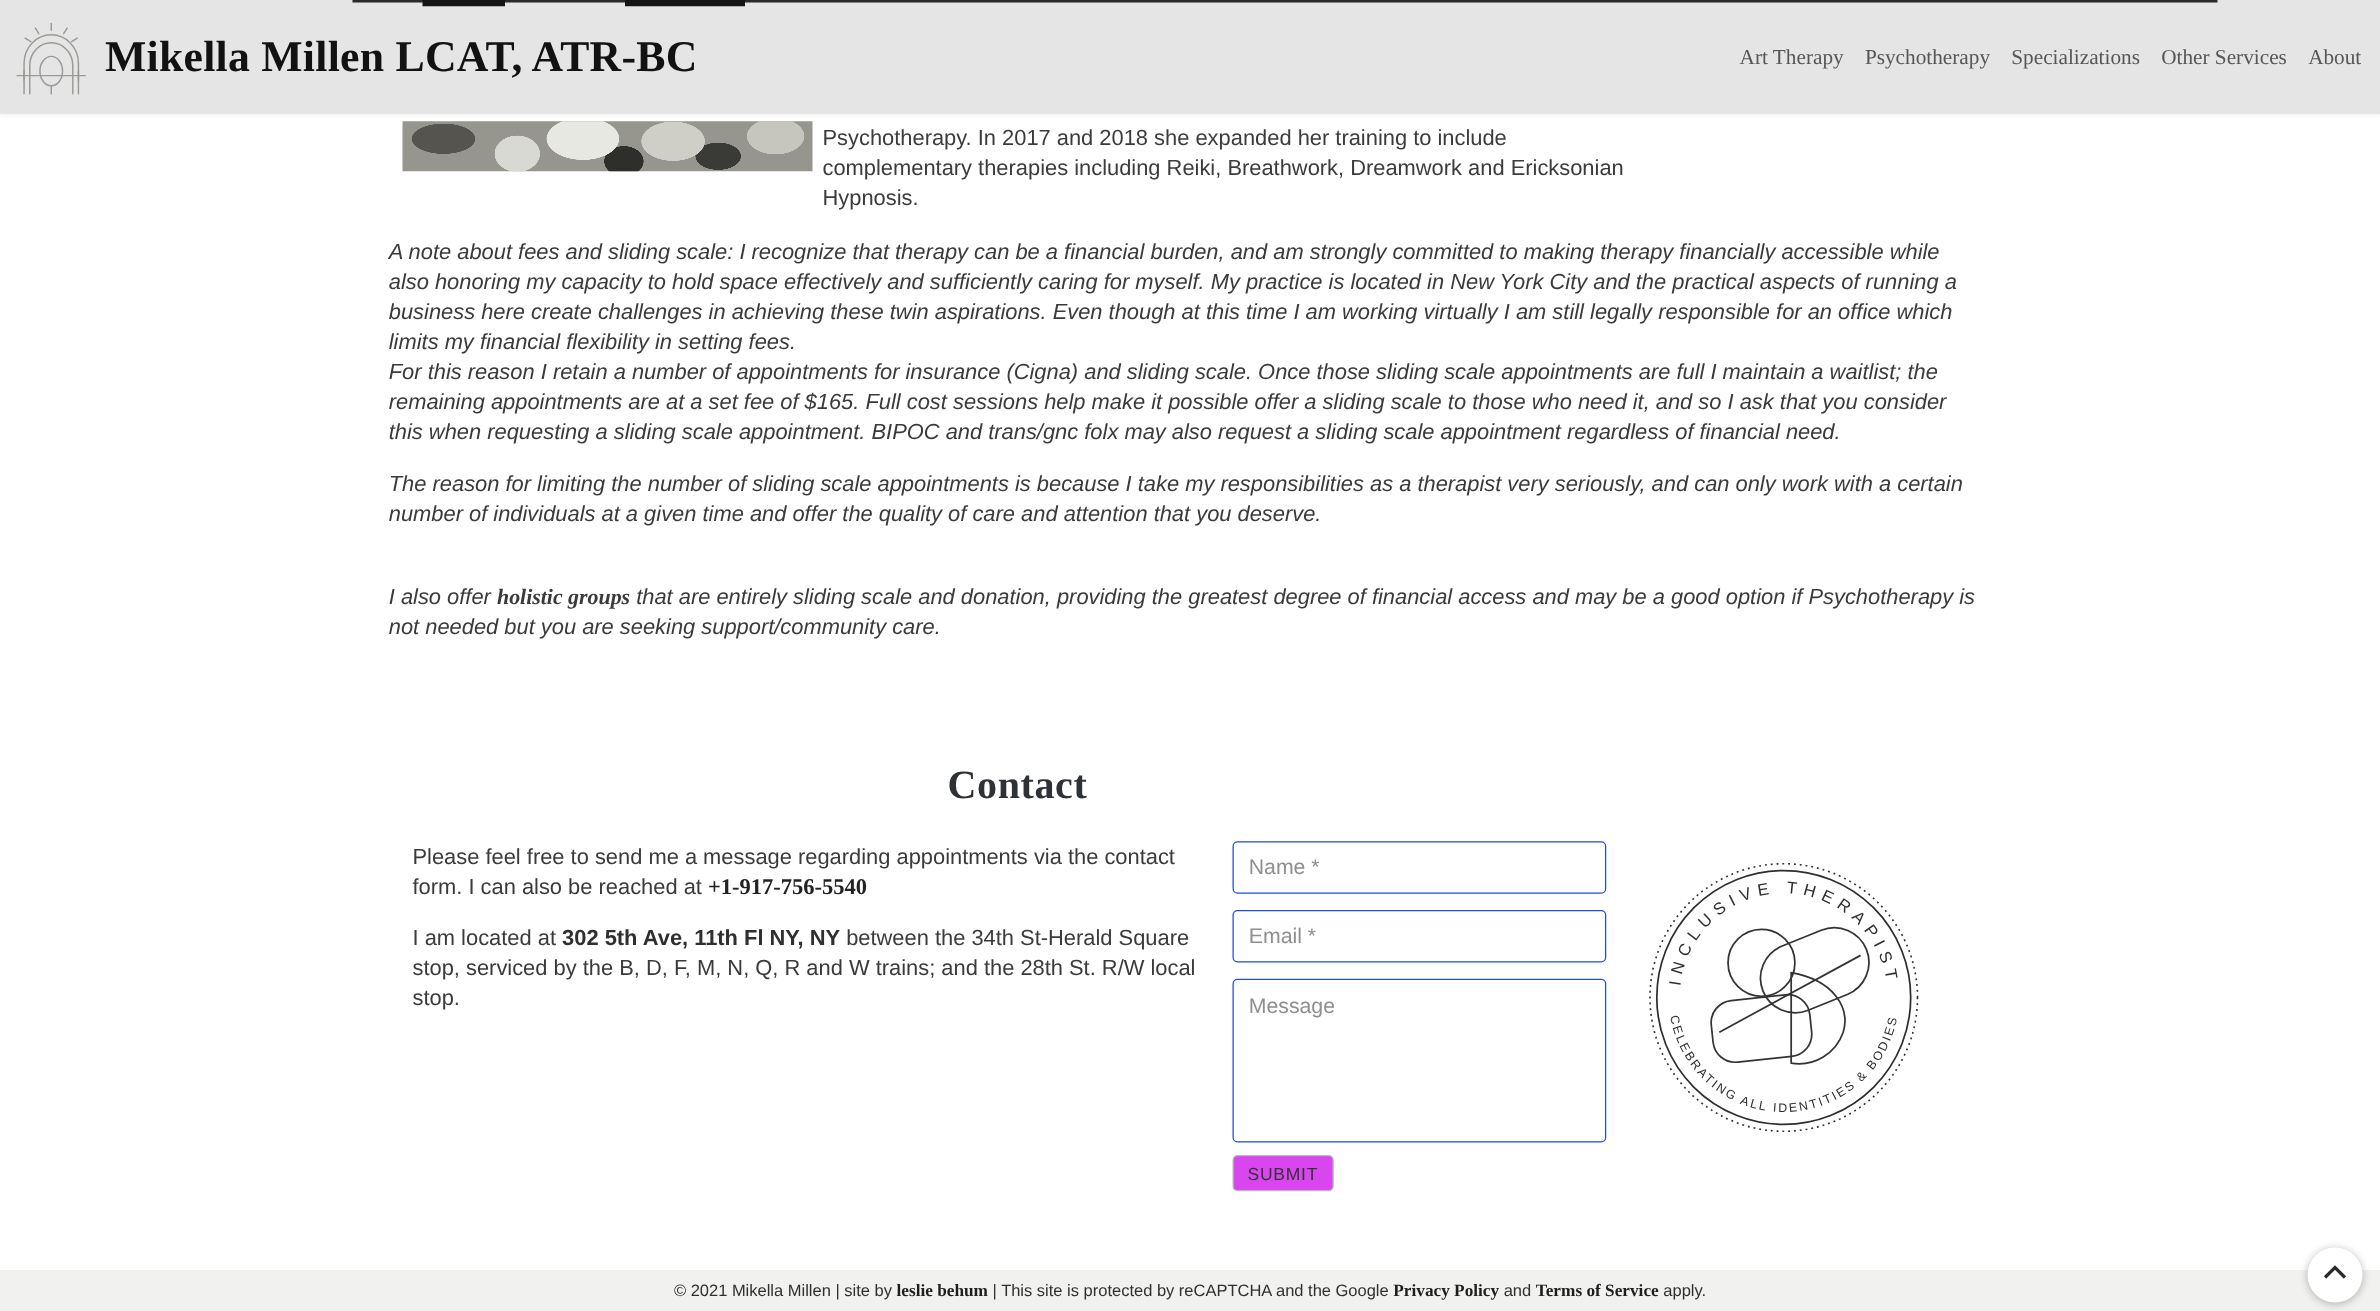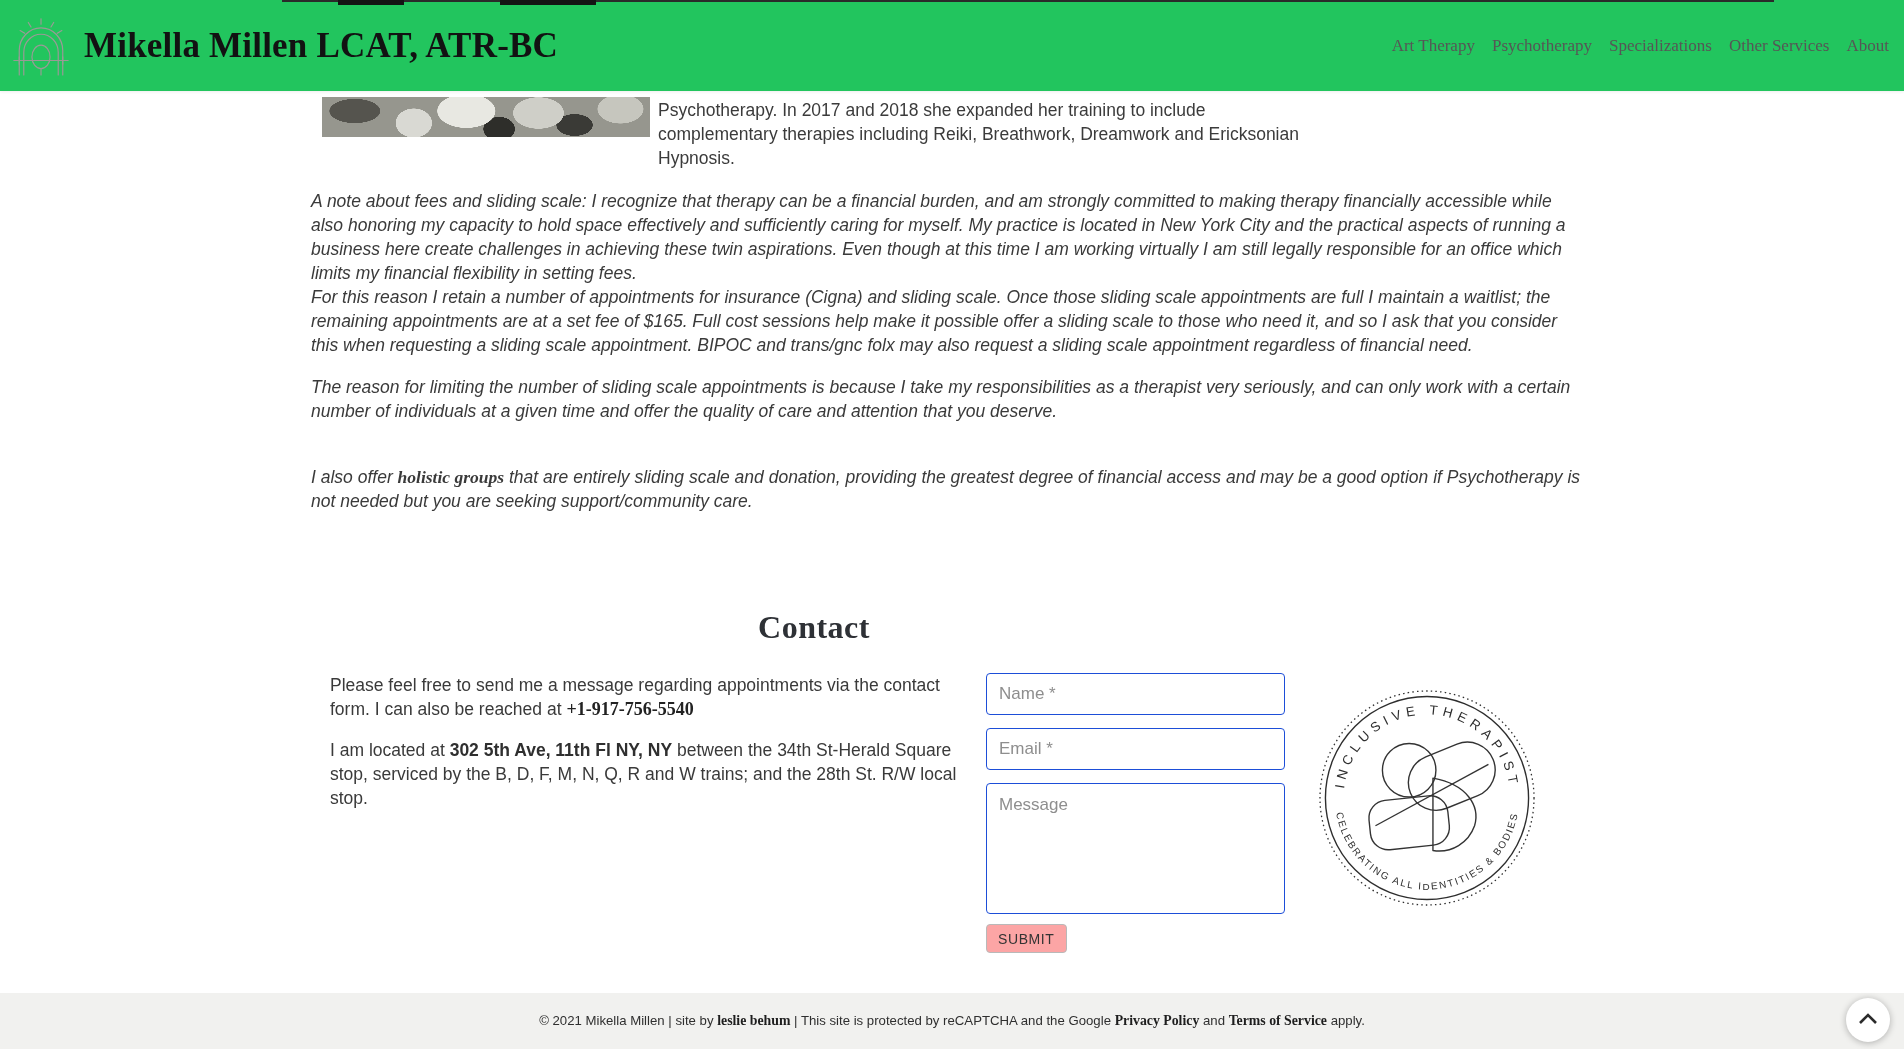--- a/index.html
+++ b/index.html
@@ -13,21 +13,21 @@
   }
 
   
   .top-line { position:absolute; top:0; left:282px; width:1492px; height:2px; background:#2a2a2a; z-index:30; }
   .top-seg1 { position:absolute; top:0; left:338px; width:66px; height:5px; background:#141414; z-index:31; }
   .top-seg2 { position:absolute; top:0; left:500px; width:96px; height:5px; background:#141414; z-index:31; }
 
   
   header {
     position:absolute; top:0; left:0; width:1904px; height:91px;
-    background:#22c55e; z-index:20;
+    background:#e5e5e5; z-index:20;
     display:flex; align-items:center; justify-content:space-between;
     padding:0 15px 0 12px;
     box-shadow:0 1px 3px rgba(0,0,0,0.07);
   }
   .brand { display:flex; align-items:center; gap:14px; cursor:pointer; }
   .logo-icon svg { display:block; }
   .site-title {
     margin:0; font-family:"Liberation Serif", serif; font-weight:700;
     font-size:35px; color:#121212; letter-spacing:0.2px;
   }
@@ -80,35 +80,35 @@
     font-family:"Liberation Sans", sans-serif; font-size:17px; color:#333;
     padding:0 12px; outline:none;
   }
   .contact-form input { height:42px; }
   .contact-form input + input { margin-top:13px; }
   .contact-form textarea { margin-top:13px; height:131px; resize:none; padding:11px 12px; }
   .contact-form ::placeholder { color:#8e8e8e; opacity:1; }
   .submit-btn {
     margin-top:10px; align-self:flex-start;
     height:29px; padding:0 11px;
-    background:#fca5a5; border:1px solid #b9b9b9; border-radius:4px;
+    background:#d946ef; border:1px solid #b9b9b9; border-radius:4px;
     font-family:"Liberation Sans", sans-serif; font-size:14px; letter-spacing:0.6px;
     color:#333; cursor:pointer;
   }
 
   .badge { width:218px; height:218px; margin:16px 0 0 33px; flex:none; cursor:pointer; }
   .badge svg { display:block; width:218px; height:218px; }
   .badge text { font-family:"Liberation Sans", sans-serif; fill:#2e2e2e; }
   .badge .arc-top-text  { font-size:13.5px; letter-spacing:5px; }
   .badge .arc-bot-text  { font-size:10px;  letter-spacing:1.8px; }
   .badge .line-art { fill:none; stroke:#333; stroke-width:1.4; stroke-linejoin:round; }
 
   
   footer {
-    position:absolute; left:0; bottom:0; width:1904px; height:56px;
+    position:absolute; left:0; bottom:0; width:1904px; height:33px;
     background:#f1f1ef; display:flex; align-items:center; justify-content:center;
     font-size:13.2px; color:#2f2f2f; z-index:10;
   }
   footer .b { font-family:"Liberation Serif", serif; font-weight:700; font-size:13.8px; color:#1e1e1e; }
   footer a { text-decoration:none; color:inherit; cursor:pointer; }
 
   
   .scroll-top {
     position:absolute; left:1846px; top:998px; width:44px; height:44px;
     border-radius:50%; background:#ffffff; z-index:40;

